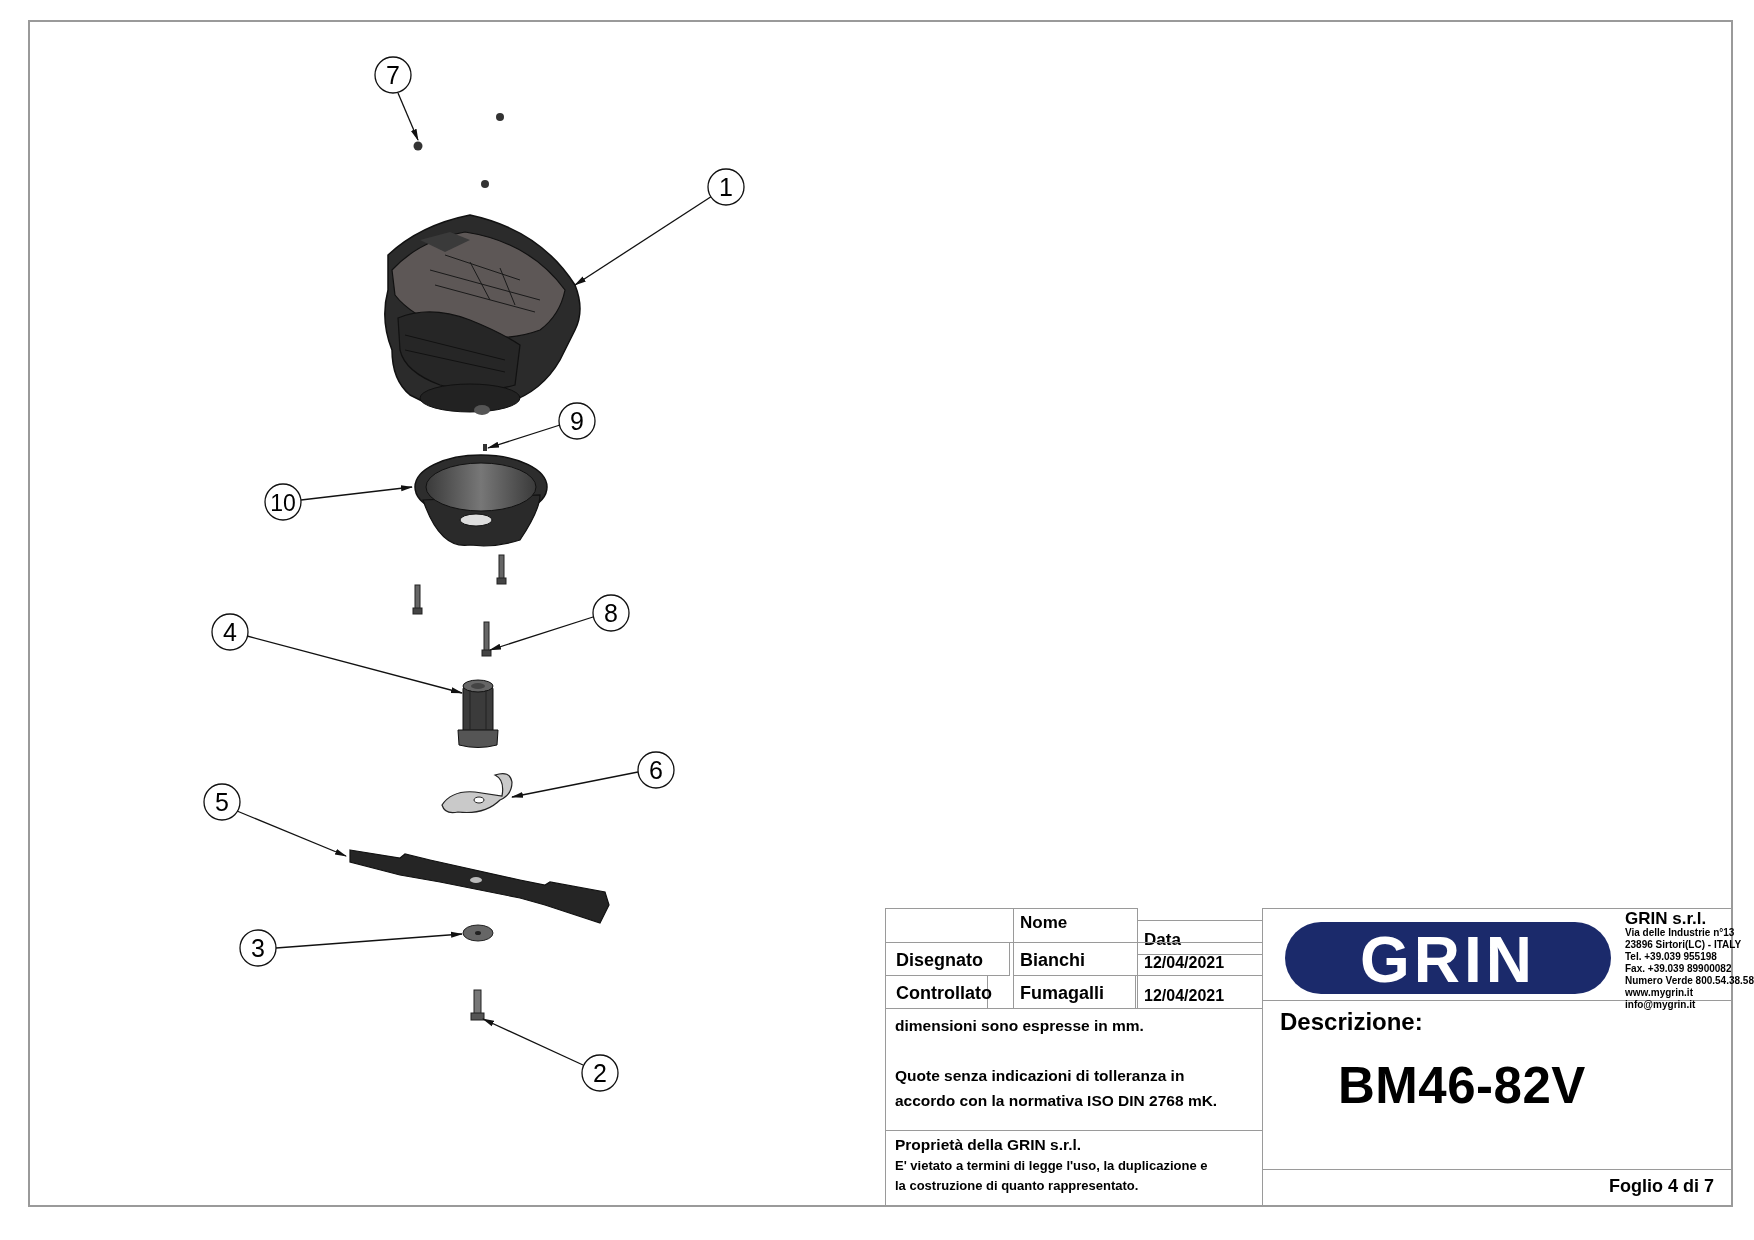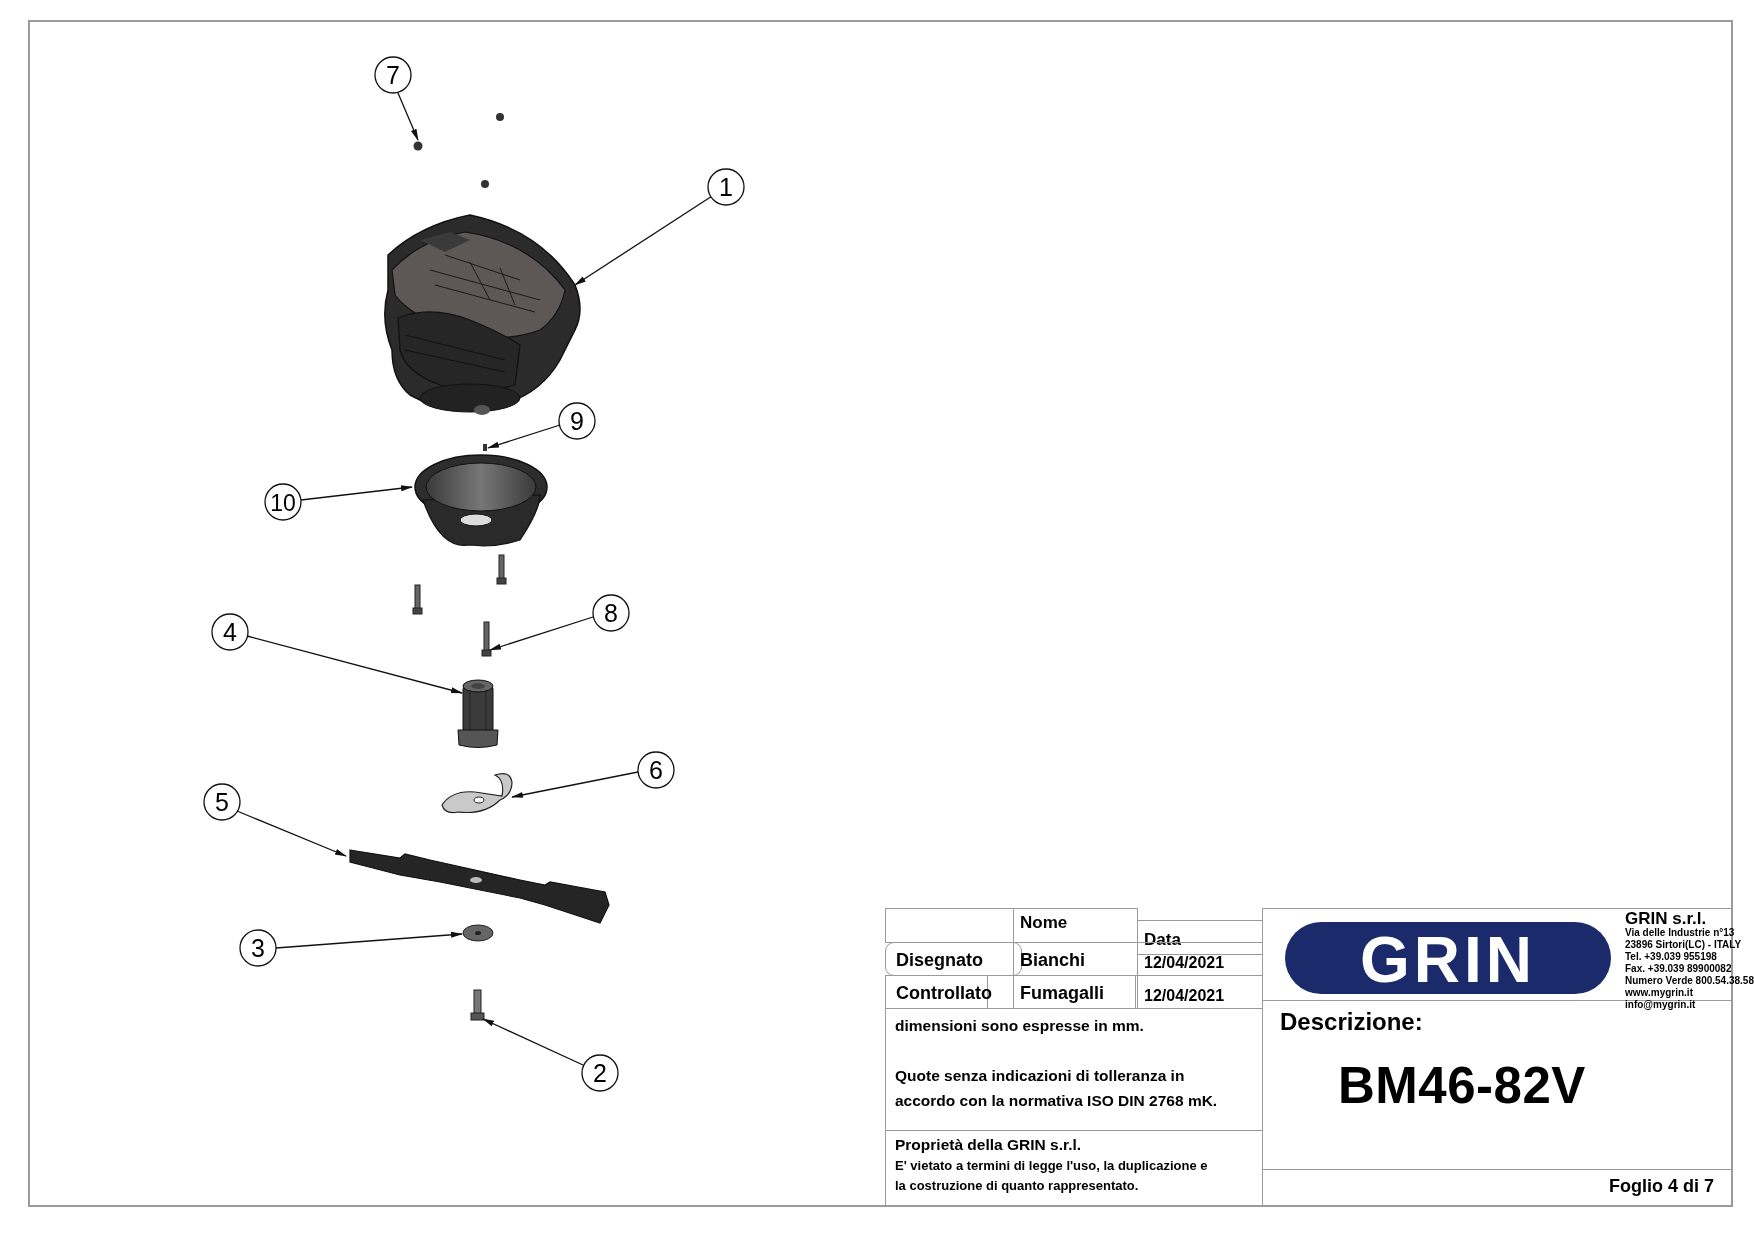--- a/index.html
+++ b/index.html
@@ -169,21 +169,21 @@
       <text x="600" y="1082" text-anchor="middle" font-size="25" font-family="Liberation Sans, sans-serif">2</text>
     </g>
 </svg>
 
 <div>
 
   <div class="cell" style="left:885px;top:908px;width:129px;height:35px;"></div>
   <div class="cell hdr" style="left:1013px;top:908px;width:125px;height:35px;">Nome</div>
   <div class="cell hdr" style="left:1137px;top:908px;width:126px;height:35px;padding-top:9px;margin-top:12px;">Data</div>
 
-  <div class="cell lbl" style="left:885px;top:942px;width:137px;height:34px;border-radius:9px;">Disegnato</div>
+  <div class="cell lbl" style="left:885px;top:942px;width:125px;height:34px;">Disegnato</div>
   <div class="cell val" style="left:1013px;top:942px;width:125px;height:34px;">Bianchi</div>
   <div class="cell date" style="left:1137px;top:942px;width:126px;height:34px;">12/04/2021</div>
 
   <div class="cell lbl" style="left:885px;top:975px;width:103px;height:34px;">Controllato</div>
   <div class="cell val" style="left:1013px;top:975px;width:123px;height:34px;">Fumagalli</div>
   <div class="cell date" style="left:1137px;top:975px;width:126px;height:34px;">12/04/2021</div>
 
   <div class="cell notes" style="left:885px;top:1008px;width:378px;height:123px;">
     <p>dimensioni sono espresse in mm.</p>
     <div class="gap"></div>

